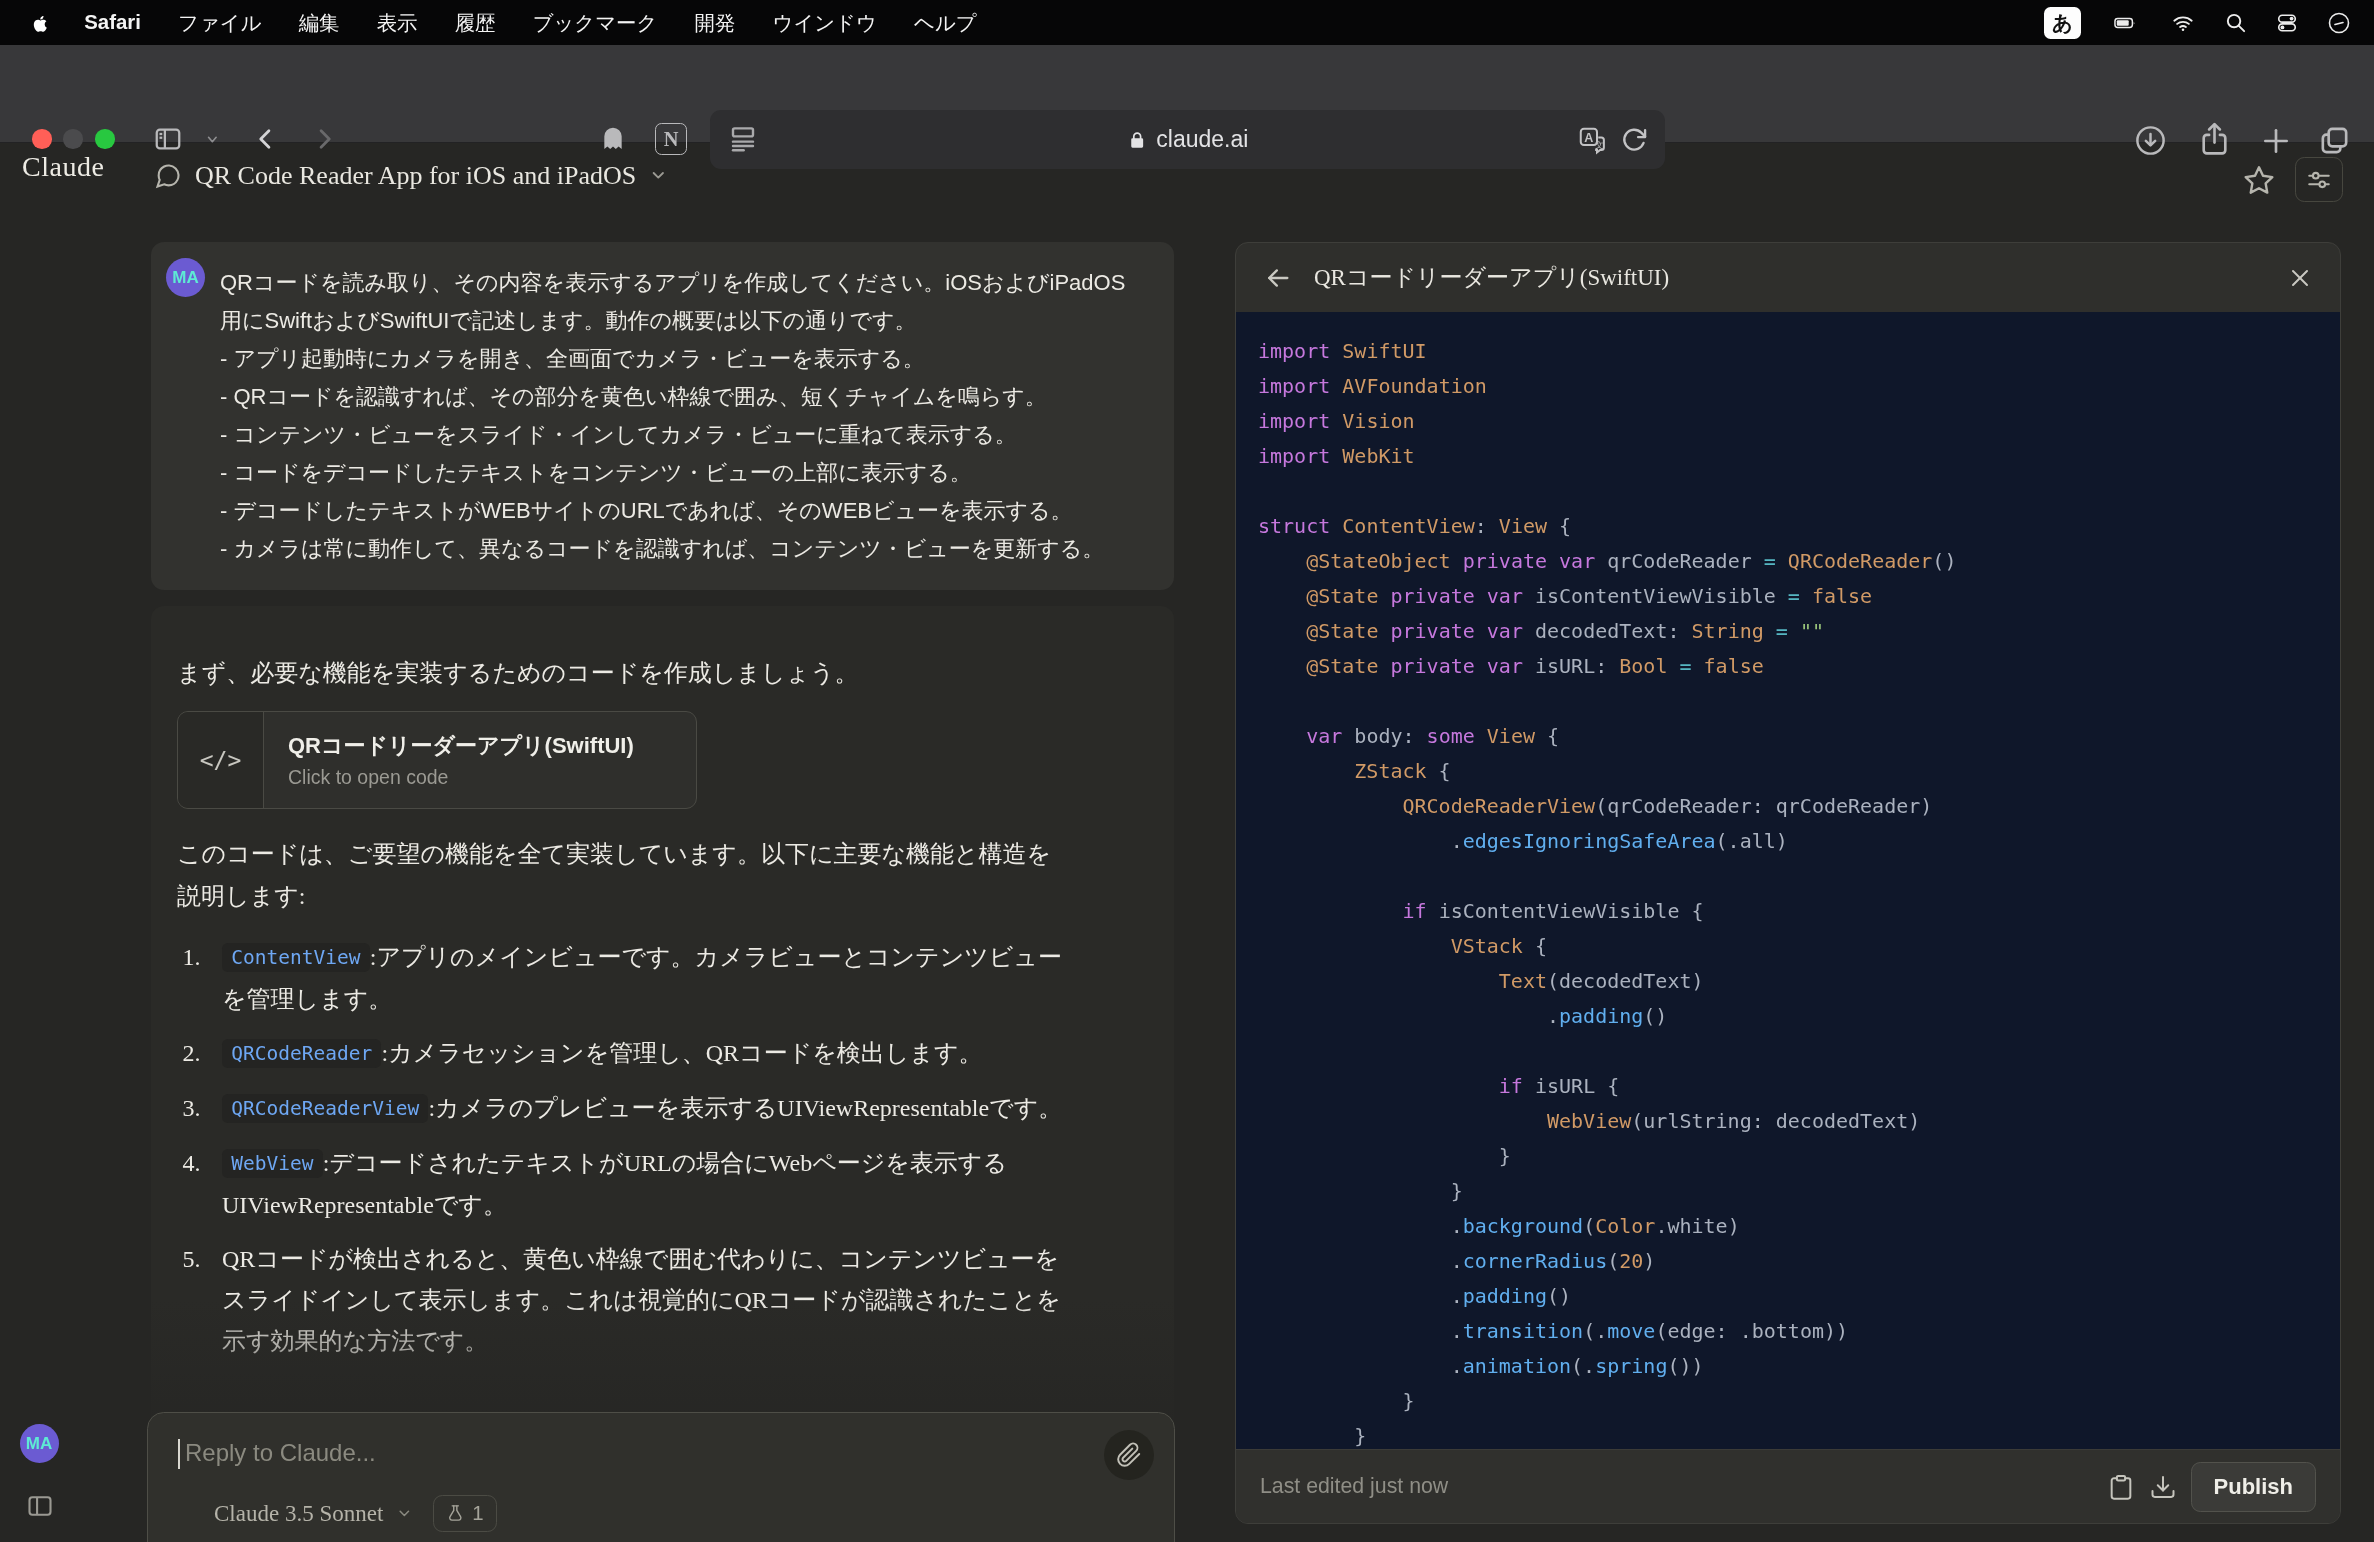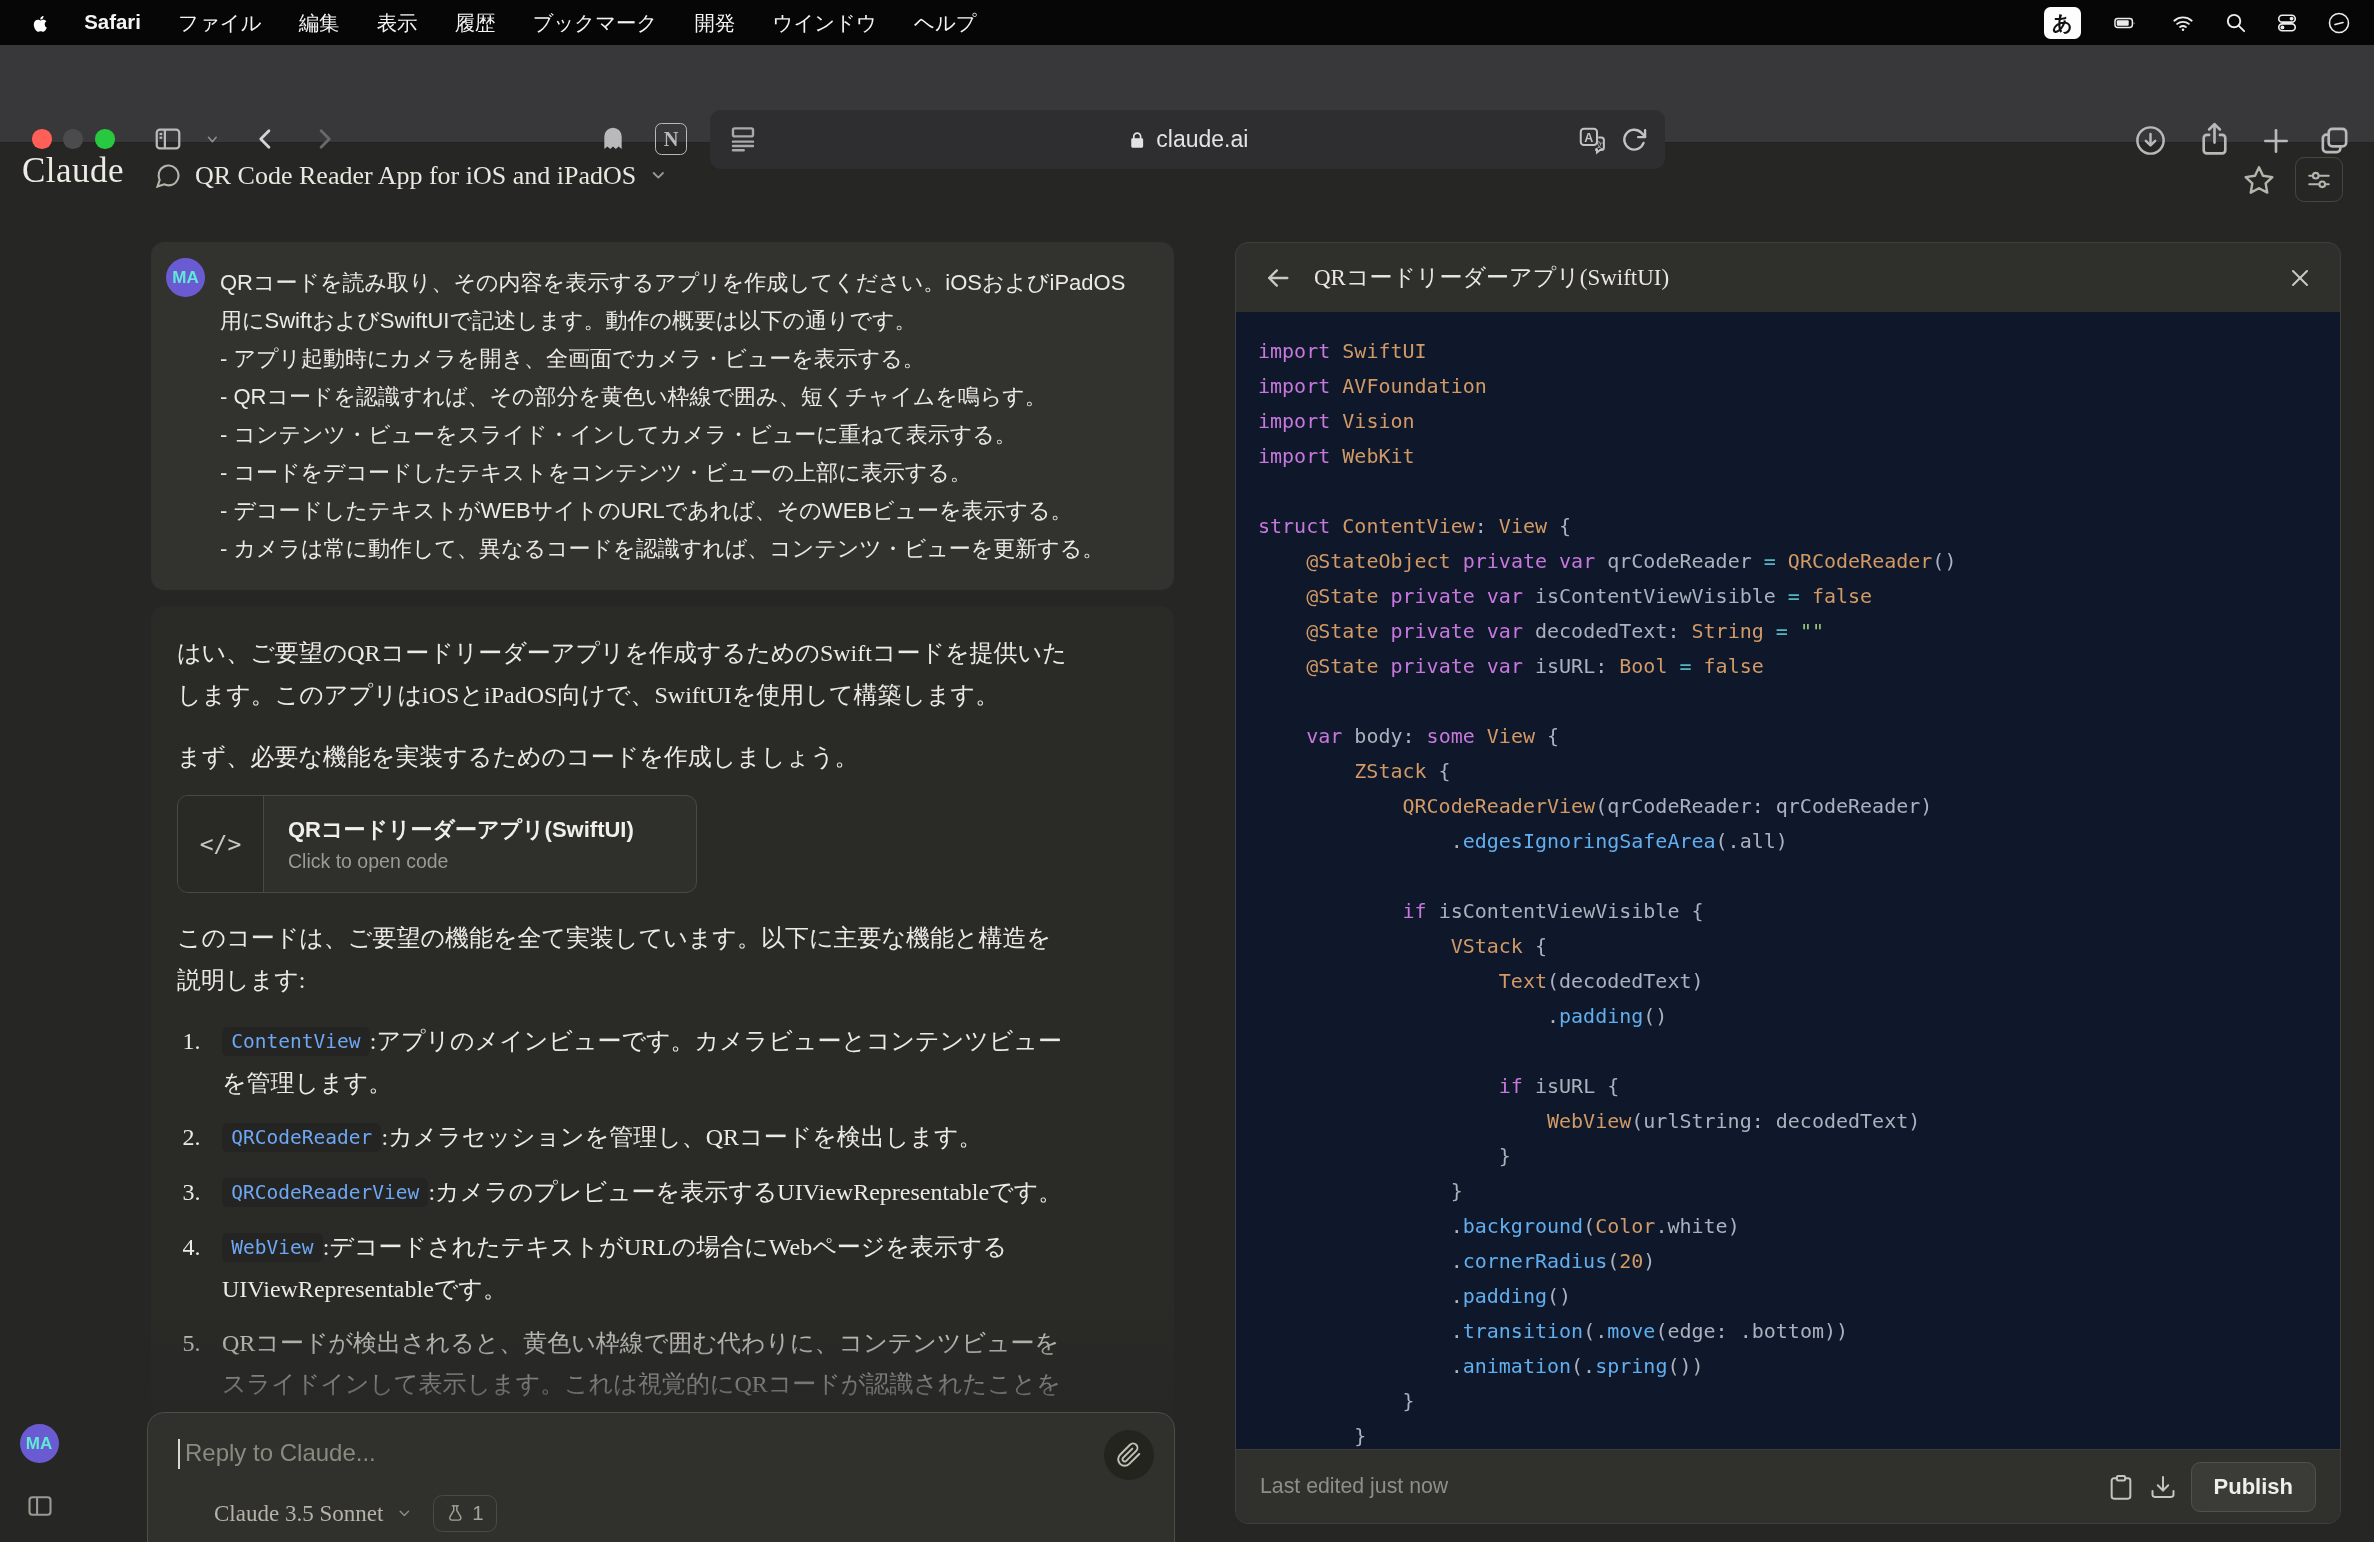--- a/index.html
+++ b/index.html
@@ -26,21 +26,21 @@
   .tl.red { left:32px; background:#ff5f57; }
   .tl.yellow { left:63px; background:#4b4b4d; }
   .tl.green { left:95px; background:#28c840; }
   .tb-ic { position:absolute; color:#b9b9bb; }
   .urlbar { position:absolute; left:710px; top:65px; width:955px; height:59px; background:#2e2e30;
             border-radius:11px; display:flex; align-items:center; justify-content:center; color:#d9d9db; }
   .url-center { display:flex; align-items:center; gap:9.3px; font-size:23px; color:#e3e3e5; }
 
   
   .app-header { position:absolute; left:0; top:144px; width:2375px; height:65px; }
-  .logo { position:absolute; left:22px; top:7.4px; font-family:"Liberation Serif", serif; font-size:35px;
+  .logo { position:absolute; left:22px; top:7.4px; font-family:"Liberation Serif", serif; font-size:28px;
           color:#edebe4; letter-spacing:0.5px; }
   .chat-title-row { position:absolute; left:154px; top:16.7px; display:flex; align-items:center; gap:13px; color:#e9e7e0; }
   .chat-title { font-family:"Liberation Serif", serif; font-size:26px; }
   .hdr-right { position:absolute; right:32px; top:13px; display:flex; align-items:center; gap:20.4px; color:#b6b5ad; }
   .settings-box { width:48px; height:45px; border:1.4px solid #47473f; border-radius:9.3px;
                   display:flex; align-items:center; justify-content:center; }
 
   
   .user-bubble { position:absolute; left:151px; top:242px; width:1023px; background:#32322f;
                  border-radius:13px; padding:22px 28px 22px 69px; }
@@ -312,21 +312,20 @@
       <div class="u-line">- アプリ起動時にカメラを開き、全画面でカメラ・ビューを表示する。</div>
       <div class="u-line">- QRコードを認識すれば、その部分を黄色い枠線で囲み、短くチャイムを鳴らす。</div>
       <div class="u-line">- コンテンツ・ビューをスライド・インしてカメラ・ビューに重ねて表示する。</div>
       <div class="u-line">- コードをデコードしたテキストをコンテンツ・ビューの上部に表示する。</div>
       <div class="u-line">- デコードしたテキストがWEBサイトのURLであれば、そのWEBビューを表示する。</div>
       <div class="u-line">- カメラは常に動作して、異なるコードを認識すれば、コンテンツ・ビューを更新する。</div>
     </div>
 </div>
 
 <div class="assistant-bubble">
-  <div class="a-p">はい、ご要望のQRコードリーダーアプリを作成するためのSwiftコードを提供いたします。このアプリはiOSとiPadOS向けで、SwiftUIを使用して構築します。</div>
   <div class="a-p a-p2">まず、必要な機能を実装するためのコードを作成しましょう。</div>
 
   <div class="artifact-card">
     <div class="card-icon-cell">&lt;/&gt;</div>
     <div class="card-text">
       <div class="card-title">QRコードリーダーアプリ(SwiftUI)</div>
       <div class="card-sub">Click to open code</div>
     </div>
   </div>
 

